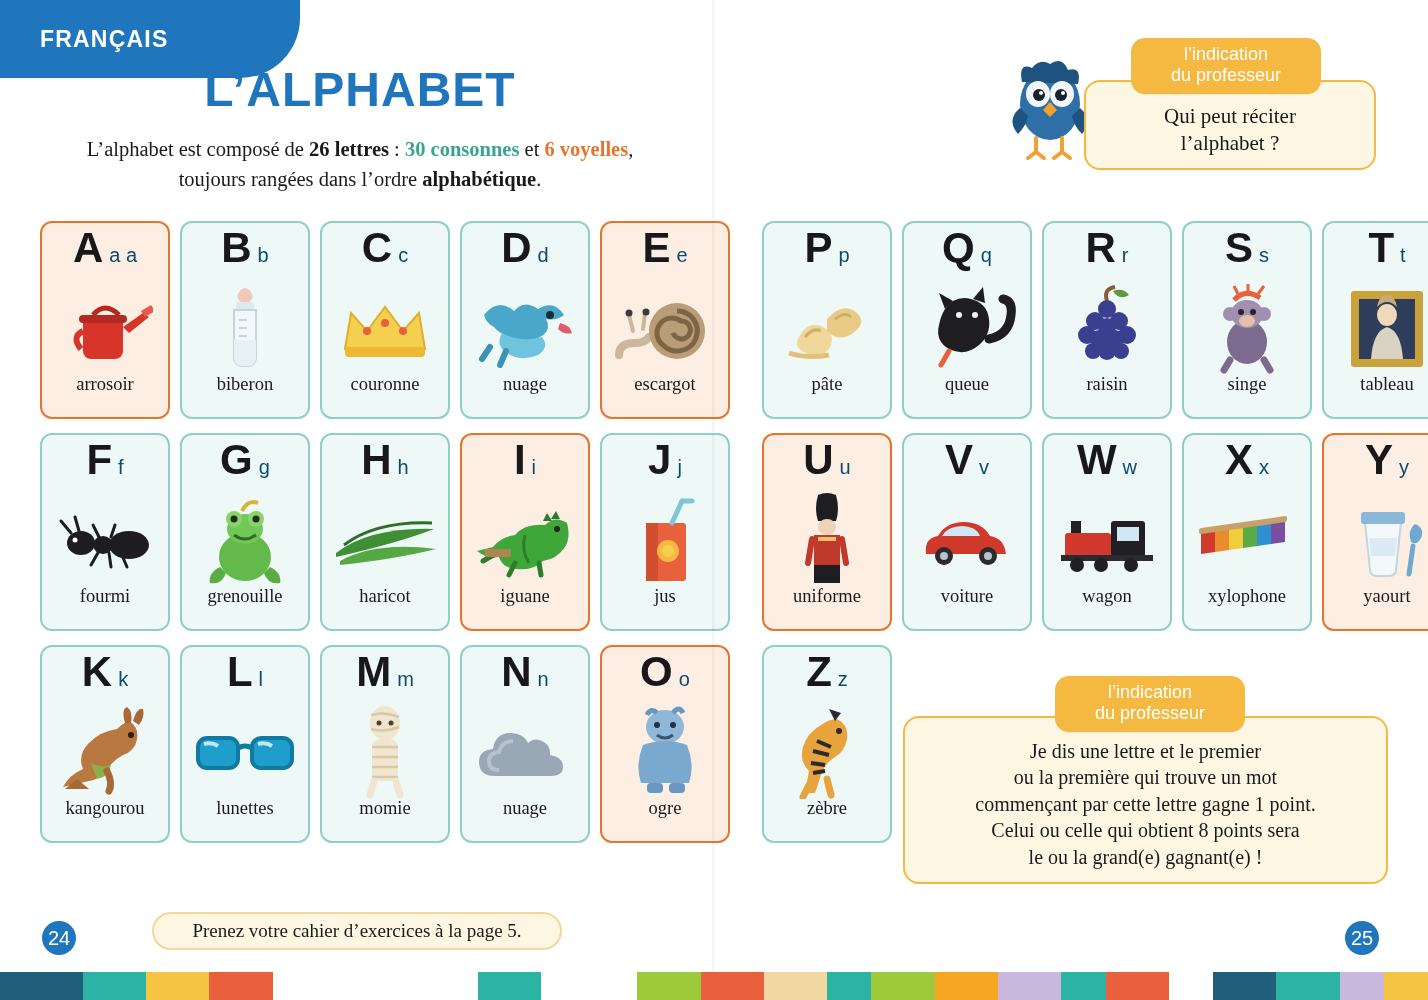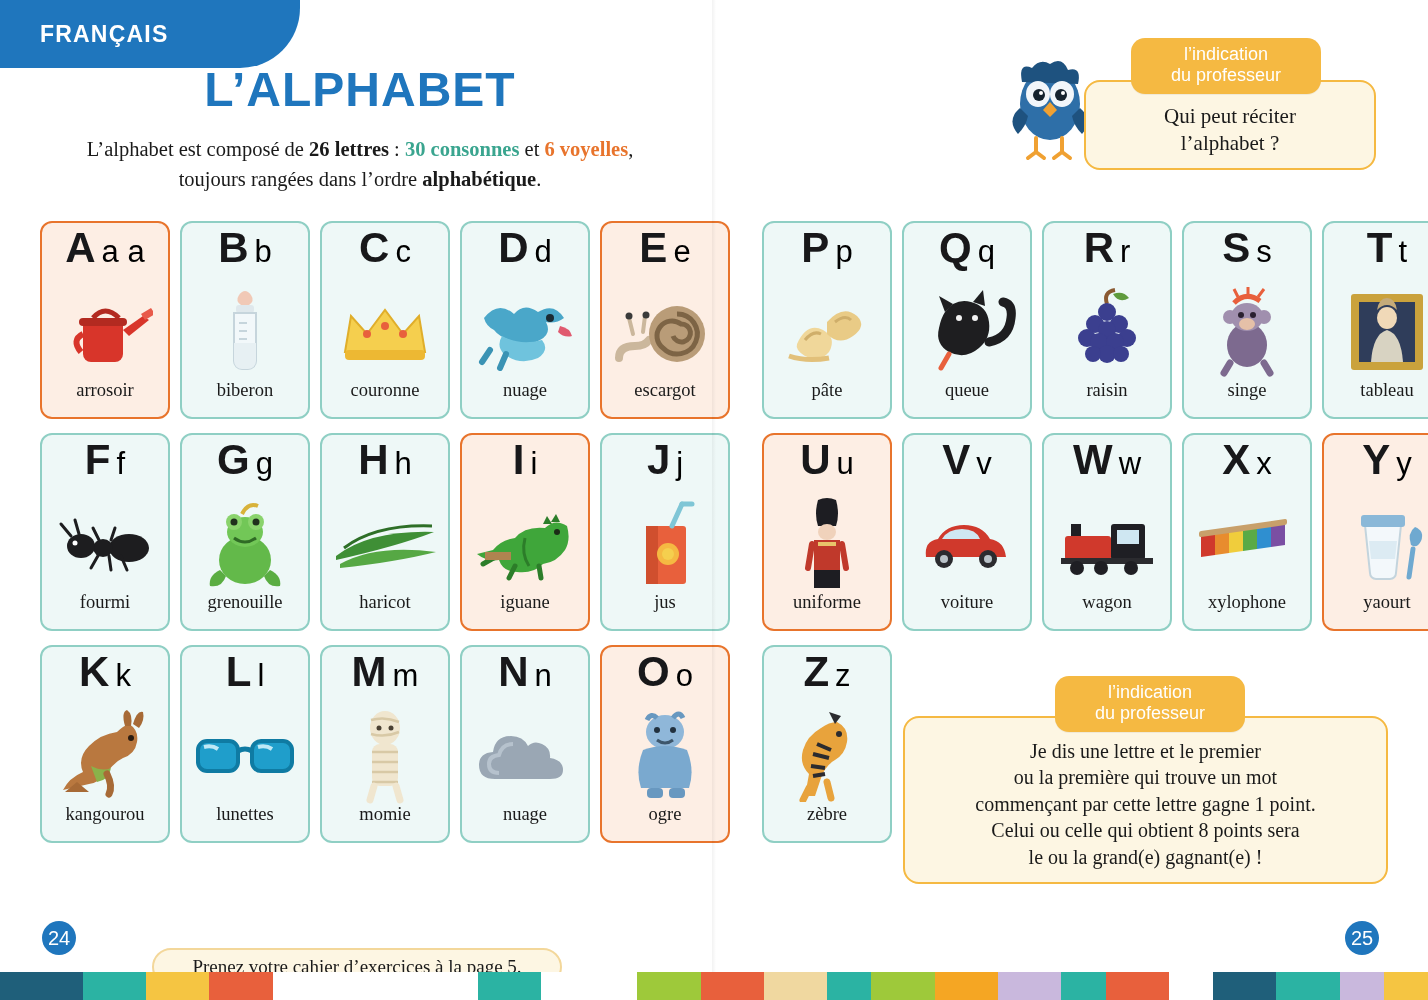--- a/index.html
+++ b/index.html
@@ -12,21 +12,21 @@
   }
   #page {
     position: relative;
     width: 1428px; height: 1000px;
     background: #ffffff;
   }
 
   
   #subject-tab {
     position: absolute; left: 0; top: 0;
-    width: 300px; height: 68px;
+    width: 300px; height: 78px;
     background: #1f76bd;
     border-bottom-right-radius: 60px;
     color: #ffffff;
     display: flex; align-items: center;
     padding-left: 40px;
   }
   #subject-tab .label {
     font-family: "Liberation Sans", sans-serif;
     font-weight: bold;
     font-size: 23px;
@@ -84,34 +84,34 @@
   }
   .upper {
     font-family: "Liberation Sans", sans-serif;
     font-weight: bold;
     font-size: 42px;
     color: #18181a;
     line-height: 1;
   }
   .lower {
     font-family: "Liberation Sans", sans-serif;
-    font-size: 31px;
-    color: #000000;
+    font-size: 20px;
+    color: #0c4a6e;
     line-height: 1;
   }
   .card.vowel .upper { color: #18181a; }
   .art {
     flex: 1 1 auto;
     width: 100%;
     display: flex; align-items: center; justify-content: center;
   }
   .word {
     font-size: 18.5px;
     color: #1a1a1a;
-    padding-bottom: 18px;
+    padding-bottom: 24px;
     text-align: right;
     line-height: 1;
   }
   svg { display: block; }
 
   
   .prof-tag {
     background: #f5b942;
     color: #ffffff;
     font-family: "Liberation Sans", sans-serif;
@@ -150,21 +150,21 @@
 
   #owl { position: absolute; left: 1000px; top: 42px; }
 
   
   #footer-note {
     position: absolute; left: 152px; top: 912px;
     width: 410px; height: 38px;
     background: #fdf6e3; border: 2px solid #f3d79a;
     border-radius: 19px;
     display: flex; align-items: center; justify-content: center;
-    font-size: 19px; color: #1a1a1a; margin-top: 36px;
+    font-size: 19px; color: #1a1a1a;
   }
   .pagenum {
     position: absolute;
     width: 34px; height: 34px; border-radius: 50%;
     background: #1f76bd; color: #ffffff;
     display: flex; align-items: center; justify-content: center;
     font-family: "Liberation Sans", sans-serif;
     font-size: 20px;
   }
   #page-left  { left: 42px;  top: 921px; }

